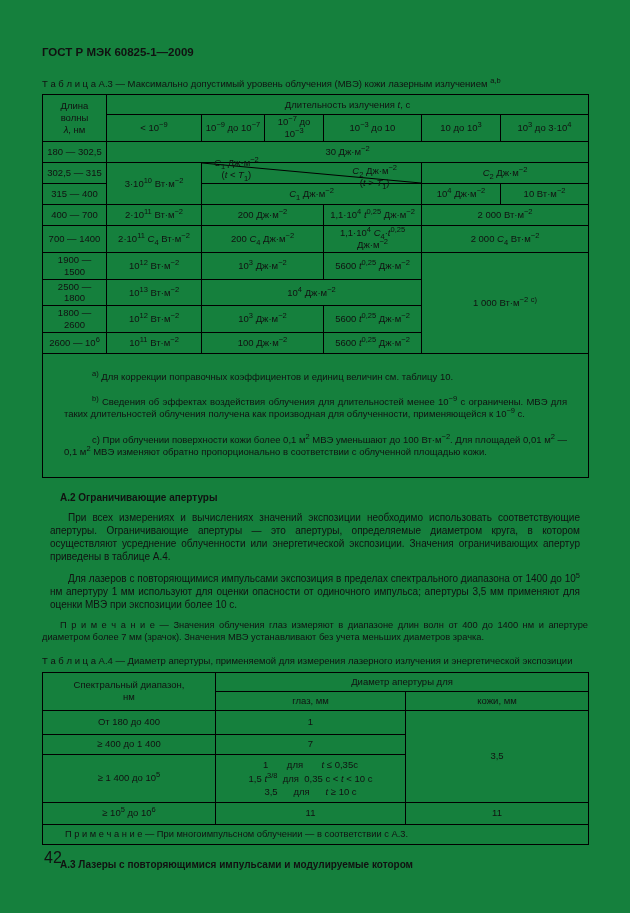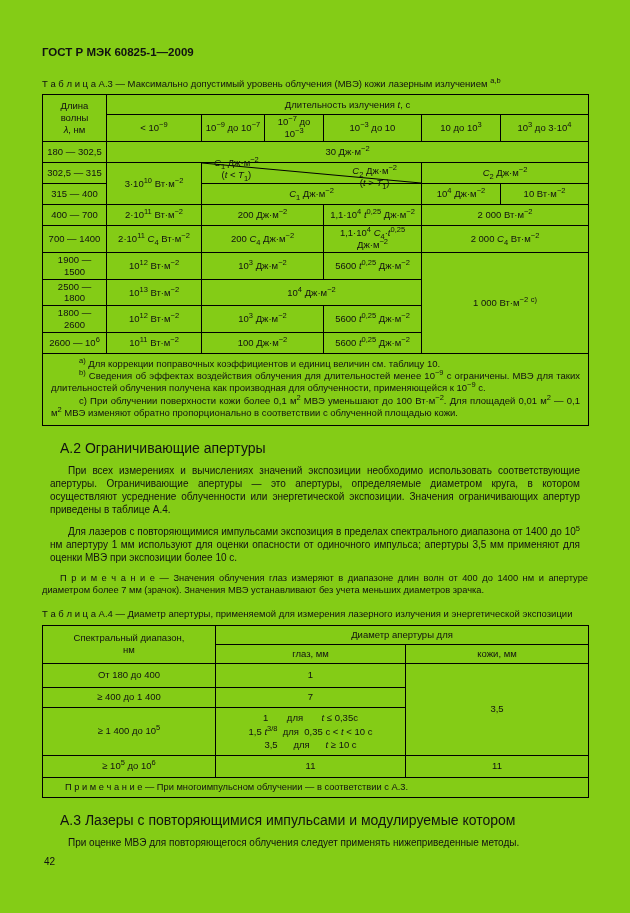--- a/index.html
+++ b/index.html
@@ -1,46 +1,46 @@
 <!DOCTYPE html>
 <html><head>
 <meta charset="utf-8">
 <style>
   html,body{margin:0;padding:0}
   body{background:#9a9a9a;font-family:"Liberation Sans","DejaVu Sans",sans-serif}
-  .page{width:630px;height:913px;margin:0 auto;background:#84cc16;position:relative;
+  .page{width:630px;height:913px;margin:0 auto;background:#15803d;position:relative;
         padding:46px 42px 0;box-sizing:border-box;overflow:hidden;color:#111}
   .doc-header{font-size:11.5px;font-weight:bold;margin-bottom:20px}
   .caption{font-size:9.5px;margin:0 0 4px;line-height:1.3}
   table{border-collapse:collapse;width:100%;table-layout:fixed;font-size:9.5px;color:#111}
   th,td{border:1px solid #000;padding:1px 3px;text-align:center;vertical-align:middle;
         font-weight:normal;line-height:1.25;word-wrap:break-word}
   sup{font-size:7.5px;line-height:0}
   sub{font-size:7.5px;line-height:0}
   .tbl-a3 thead tr{height:20px}
   .tbl-a3 tbody tr{height:21px}
   tr.row-diag{height:50px}
   .diag-cell{position:relative;padding:0}
   .diag-cell svg{position:absolute;left:0;top:0;width:100%;height:100%;display:block}
   .diag-top{position:absolute;top:2px;right:24px;text-align:center}
   .diag-bottom{position:absolute;bottom:2px;left:12px;text-align:center}
   .fn-cell{text-align:left;padding:4px 8px 6px}
-  .fn{font-size:9.5px;text-indent:28px;text-align:justify;margin:0;line-height:1.28}
-  .section-title{font-size:14px;font-weight:normal;margin:14px 0 3px;text-indent:18px}
+  .fn{font-size:9.5px;text-indent:28px;text-align:justify;margin:13px;line-height:1.28}
+  .section-title{font-size:10px;font-weight:bold;margin:14px 0 3px;text-indent:18px}
   .body-p{font-size:10px;text-indent:18px;text-align:justify;line-height:1.32;margin:8px}
   .note-p{font-size:9.3px;text-indent:18px;text-align:justify;line-height:1.3;margin:5px 0 0}
   .caption-a4{margin-top:12px}
   .tbl-a4 thead tr{height:19px}
   .tbl-a4 tbody tr.r1{height:24px}
   .tbl-a4 tbody tr.r2{height:20px}
   .tbl-a4 tbody tr.r3{height:48px}
   .tbl-a4 tbody tr.r4{height:22px}
   .note-cell{text-align:left;padding:4px 8px;font-size:9.3px;text-indent:14px}
   .eye-cond{line-height:1.4}
-  .page-number{position:absolute;left:44px;bottom:46px;font-size:10px}
+  .page-number{position:absolute;left:44px;bottom:46px;font-size:16px}
 </style>
 </head>
 <body>
 
 <div class="page">
 
   <div class="doc-header">ГОСТ Р МЭК 60825-1—2009</div>
 
   <p class="caption">Т а б л и ц а  А.3 — Максимально допустимый уровень облучения (МВЭ) кожи лазерным излучением <sup>a,b</sup></p>
 
@@ -181,17 +181,16 @@
         <td>11</td>
         <td>11</td>
       </tr>
       <tr>
         <td colspan="3" class="note-cell">П р и м е ч а н и е — При многоимпульсном облучении — в соответствии с А.3.</td>
       </tr>
     </tbody>
   </table>
 
   <p class="section-title">А.3 Лазеры с повторяющимися импульсами и модулируемые котором</p>
-  <p class="body-p">При оценке МВЭ для повторяющегося облучения следует применять нижеприведенные методы.</p>
 
   <div class="page-number">42</div>
 
 </div>
 
 </body></html>

